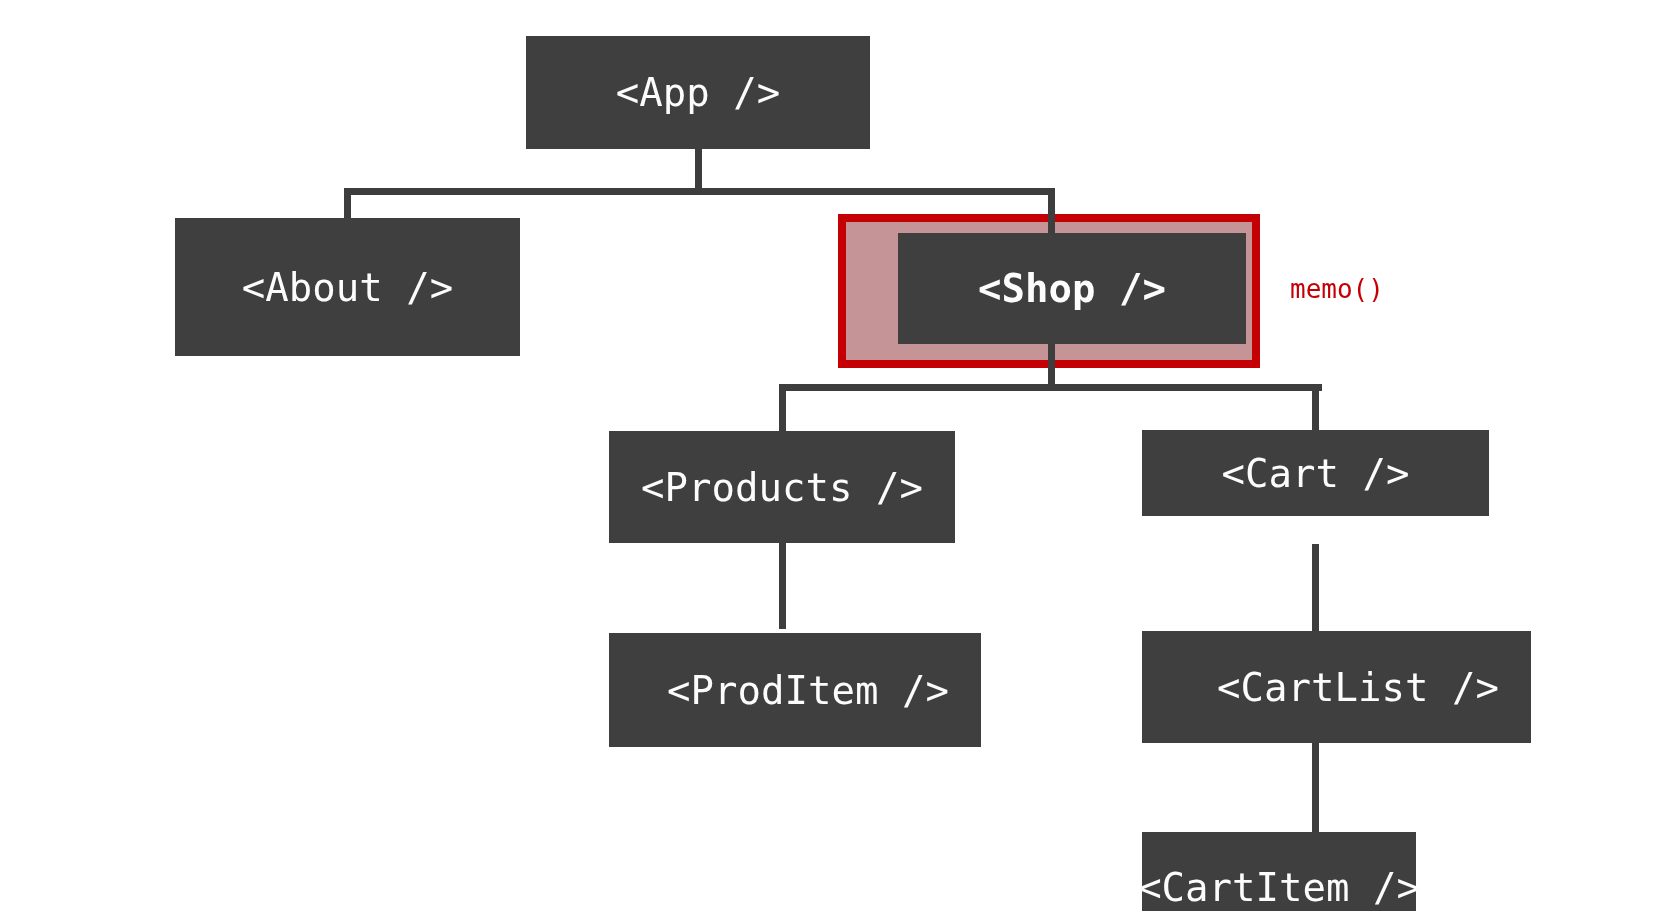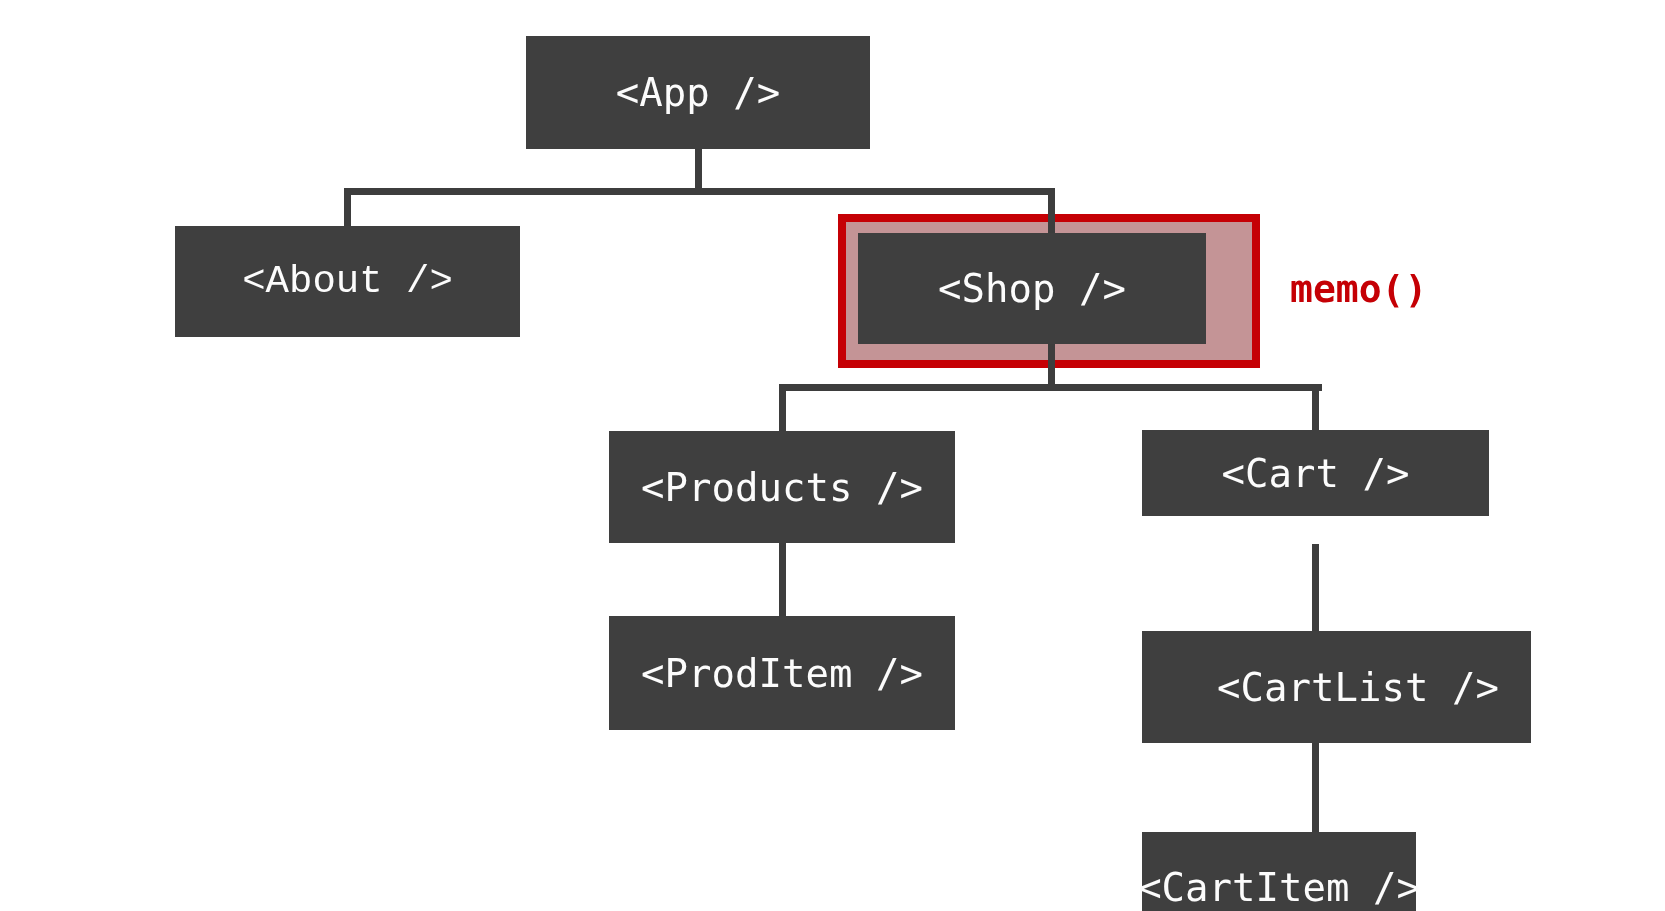--- a/index.html
+++ b/index.html
@@ -36,34 +36,34 @@
   .highlight {
     position: absolute;
     box-sizing: border-box;
     border: 8px solid var(--highlight_border, #c50005);
     background: var(--highlight_fill, #c49496);
     z-index: 1;
   }
   .memo-label {
     position: absolute;
     color: var(--annotation_text, #c50005);
-    font-size: 38px;
-    font-weight: bold;
+    font-size: 26px;
+    font-weight: normal;
     line-height: 42px;
     z-index: 3;
     white-space: pre;
   }
 
   
   .n-app      { left: 526px;  top: 0;     width: 344px; height: 113px; }
-  .n-about    { left: 175px;  top: 190px; width: 345px; height: 111px; font-family: Liberation Mono, monospace; }
-  .n-shop     { left: 858px;  top: 197px; width: 348px; height: 111px; }
+  .n-about    { left: 175px;  top: 182px; width: 345px; height: 138px; }
+  .n-shop     { left: 898px;  top: 197px; width: 348px; height: 111px; font-weight: bold; }
   .n-products { left: 609px;  top: 395px; width: 346px; height: 112px; text-align: right; }
   .n-cart     { left: 1142px; top: 394px; width: 347px; height: 86px; }
-  .n-proditem { left: 609px;  top: 580px; width: 346px; height: 114px; }
+  .n-proditem { left: 609px;  top: 597px; width: 346px; height: 114px; padding-left: 26px; }
   .n-cartlist { left: 1142px; top: 595px; width: 346px; height: 112px; padding-left: 43px; }
   .n-cartitem { left: 1142px; top: 796px; width: 274px; height: 111px; }
 
   .hl-shop    { left: 838px;  top: 178px; width: 422px; height: 154px; }
   .memo-pos   { left: 1290px; top: 232px; }
 
   
   .l-app-v      { left: 695px;  top: 113px; width: 7px;   height: 46px;  }
   .l-h1         { left: 344px;  top: 152px; width: 711px; height: 7px;   }
   .l-about-v    { left: 344px;  top: 152px; width: 7px;   height: 45px;  }

